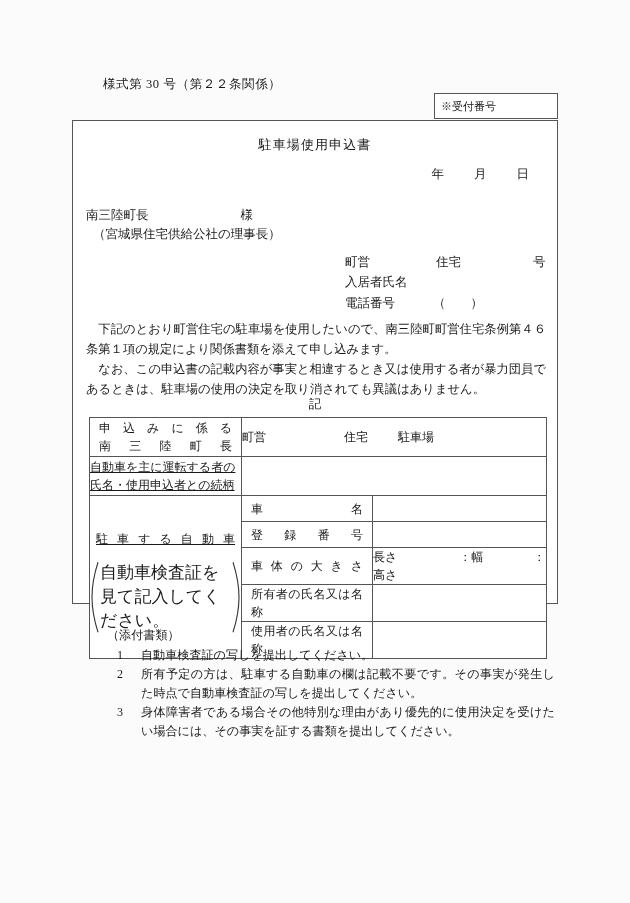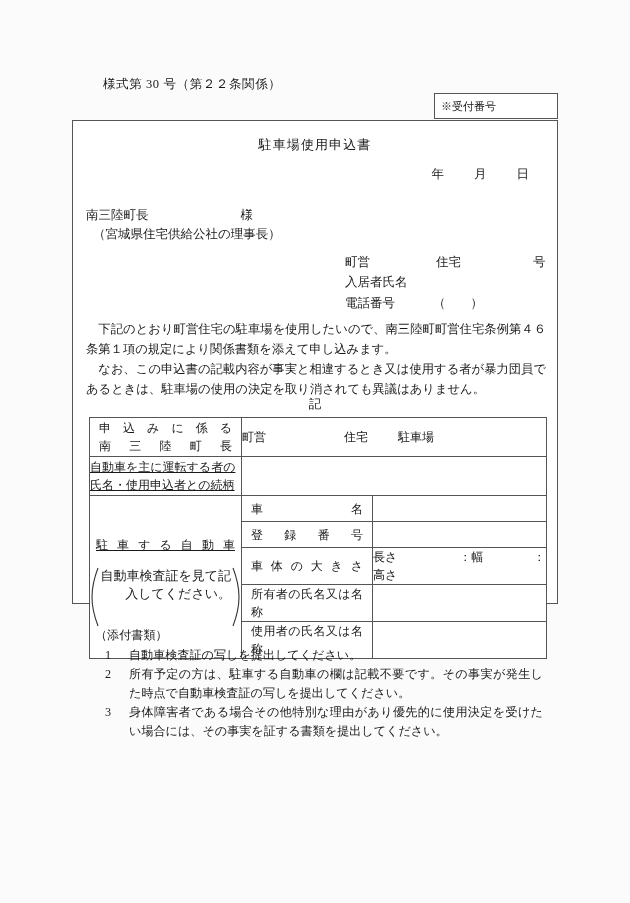--- a/index.html
+++ b/index.html
@@ -190,30 +190,29 @@
   }
   .brk {
     flex: 0 0 auto;
     width: 9px;
     align-self: stretch;
     color: #333;
   }
   .brk svg { display: block; height: 100%; width: 100%; }
   .brk-text {
     flex: 0 1 auto;
-    font-size: 13px;
+    font-size: 17px;
     line-height: 1.42;
     padding: 0 1px;
-    text-align: right;
   }
 
   
   .attach {
     position: absolute;
-    left: 22px;
+    left: 34px;
     top: 505px;
     width: 448px;
     font-size: 12.1px;
     line-height: 1.58;
   }
   .attach .head { margin: 0 0 1px 0; }
   .attach .item {
     position: relative;
     padding-left: 34px;
     margin: 0;

